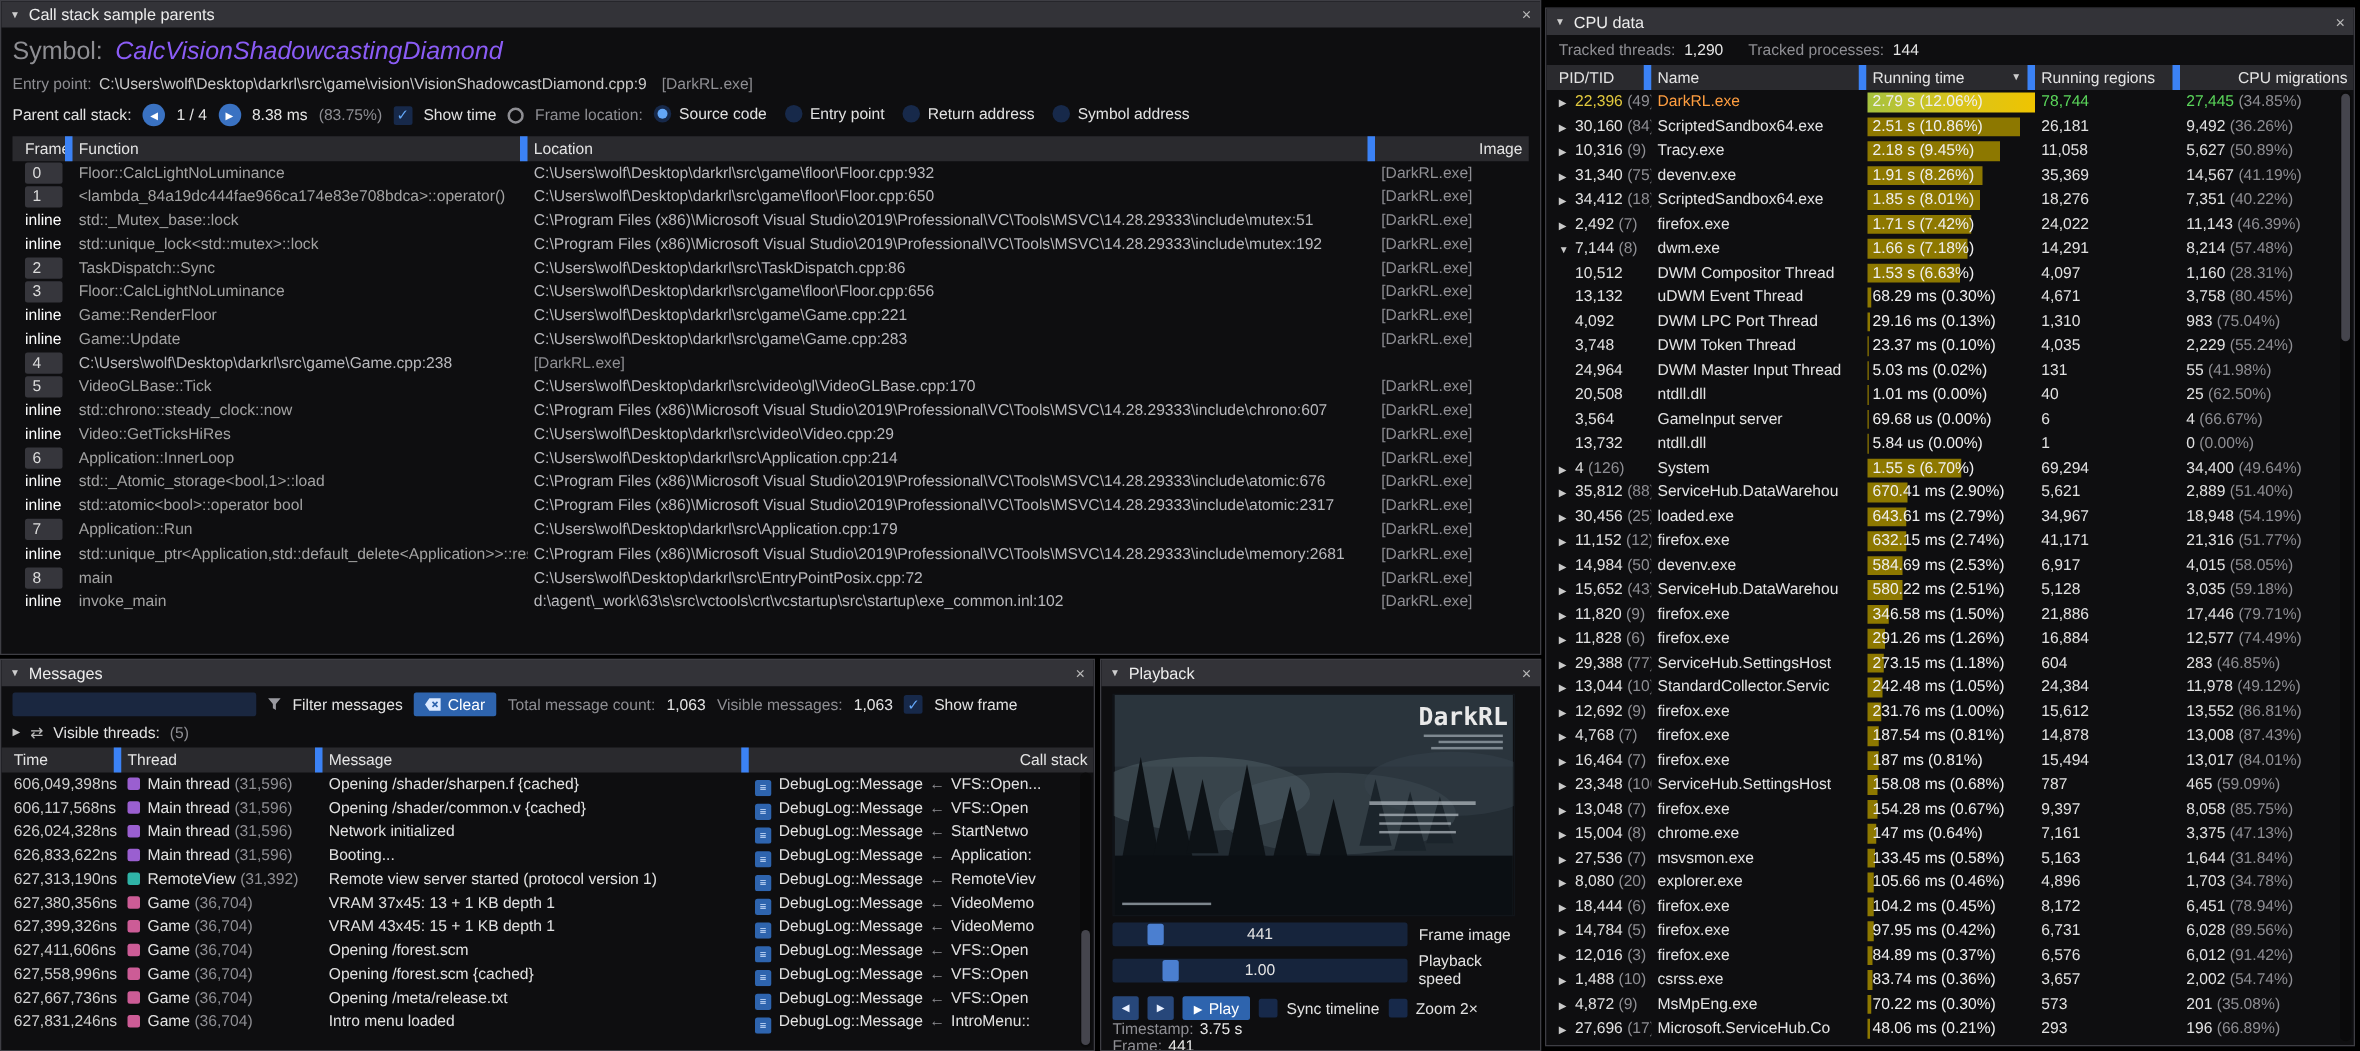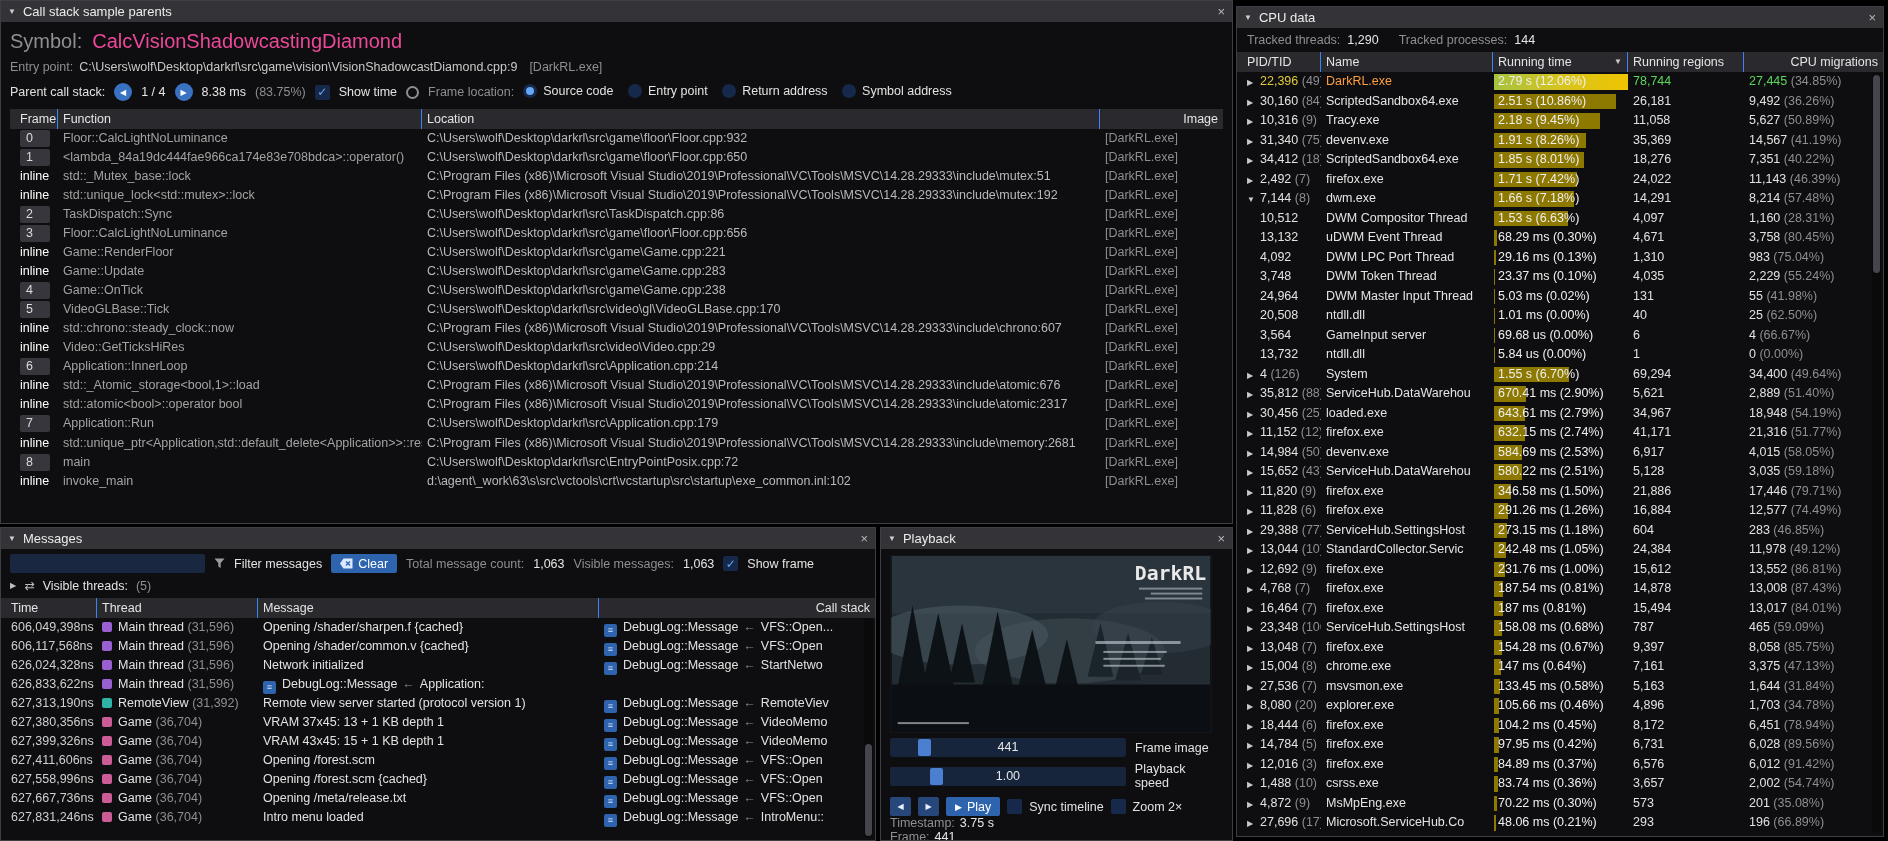--- a/index.html
+++ b/index.html
@@ -14,30 +14,30 @@
   .titlebar { flex:0 0 21px; background:#333338; display:flex; align-items:center; gap:7px; padding:0 7px; font-size:13px; }
   .tri { font-size:8px; color:#cdcdcd; }
   .titlebar .title { color:#ececec; }
   .close { margin-left:auto; color:#b9b9b9; font-size:13px; line-height:13px; }
 
   .lbl { color:#8e8e93; }
   .val { color:#e6e6e6; }
 
   
   .thead { background:#2a2a2e; }
-  .th { font-size:12.5px; color:#e4e4e4; padding:2px 5px; border-right:1px solid #3b82f6; line-height:16px; white-space:nowrap; overflow:hidden; }
+  .th { font-size:12.5px; color:#e4e4e4; padding:2px 5px; border-right:6px solid #3b82f6; line-height:16px; white-space:nowrap; overflow:hidden; }
   .th:last-child { border-right:none;text-align:right; }
   .td { font-size:12.5px; line-height:19px; padding:0 5px; white-space:nowrap; overflow:hidden; }
 
   
   #win-callstack { left:0; top:0; width:1233px; height:524px; }
   .cs-body { padding:5px 9px 0 9px; overflow:hidden; }
   .sym-line { font-size:20px; margin:3px 0 7px 0; }
   .sym-line .lbl { margin-right:10px; }
-  .sym-line .sym { color:#ec4899; }
+  .sym-line .sym { color:#8b5cf6;font-style:italic; }
   .meta-line { font-size:12.5px; margin:2px 0; color:#c9c9c9; }
   .meta-line .lbl { margin-right:6px; }
   .meta-line .img { margin-left:12px; color:#8e8e93; }
   .parent-row { display:flex; align-items:center; gap:9px; margin:9px 0 8px 0; font-size:12.5px; white-space:nowrap; }
   .navbtn { width:18px; height:18px; border-radius:50%; background:#3a72c2; color:#fff; border:none; font-size:8px; display:inline-flex; align-items:center; justify-content:center; padding:0; }
   .checkbox { width:15px; height:15px; background:#17294a; border-radius:2px; display:inline-flex; align-items:center; justify-content:center; color:#63a7f8; font-size:12px; flex:0 0 auto; }
   .checkbox .mark { display:none; }
   .checkbox.chk-true .mark { display:block; }
   .radio { width:14px; height:14px; border-radius:50%; background:#17294a; display:inline-block; position:relative; flex:0 0 auto; }
   .radio.sel-true::after { content:""; position:absolute; inset:3px; border-radius:50%; background:#63a7f8; }
@@ -223,21 +223,20 @@
 
           <div class="tr cs-grid wrap-false">
             <div class="td frame"><span class="frame-chip fk-inline">inline</span></div>
             <div class="td func">Game::Update</div>
             <div class="td loc">C:\Users\wolf\Desktop\darkrl\src\game\Game.cpp:283</div>
             <div class="td img">[DarkRL.exe]</div>
           </div>
 
           <div class="tr cs-grid wrap-false">
             <div class="td frame"><span class="frame-chip fk-num">4</span></div>
-            <div class="td func">Game::OnTick</div>
             <div class="td loc">C:\Users\wolf\Desktop\darkrl\src\game\Game.cpp:238</div>
             <div class="td img">[DarkRL.exe]</div>
           </div>
 
           <div class="tr cs-grid wrap-false">
             <div class="td frame"><span class="frame-chip fk-num">5</span></div>
             <div class="td func">VideoGLBase::Tick</div>
             <div class="td loc">C:\Users\wolf\Desktop\darkrl\src\video\gl\VideoGLBase.cpp:170</div>
             <div class="td img">[DarkRL.exe]</div>
           </div>
@@ -369,20 +368,21 @@
         <div class="tr msg-grid">
           <div class="td time">626,024,328ns</div>
           <div class="td"><span class="chip" style="background: rgb(154, 95, 208);"></span><span>Main thread</span> <span class="cnt">(31,596)</span></div>
           <div class="td">Network initialized</div>
           <div class="td"><span class="cs-chip">≡</span><span>DebugLog::Message</span><span class="arrow-sep">←</span><span>StartNetwo</span></div>
         </div>
 
         <div class="tr msg-grid">
           <div class="td time">626,833,622ns</div>
           <div class="td"><span class="chip" style="background: rgb(154, 95, 208);"></span><span>Main thread</span> <span class="cnt">(31,596)</span></div>
+          <div class="td">Booting...</div>
           <div class="td"><span class="cs-chip">≡</span><span>DebugLog::Message</span><span class="arrow-sep">←</span><span>Application:</span></div>
         </div>
 
         <div class="tr msg-grid">
           <div class="td time">627,313,190ns</div>
           <div class="td"><span class="chip" style="background: rgb(47, 179, 167);"></span><span>RemoteView</span> <span class="cnt">(31,392)</span></div>
           <div class="td">Remote view server started (protocol version 1)</div>
           <div class="td"><span class="cs-chip">≡</span><span>DebugLog::Message</span><span class="arrow-sep">←</span><span>RemoteViev</span></div>
         </div>
 

